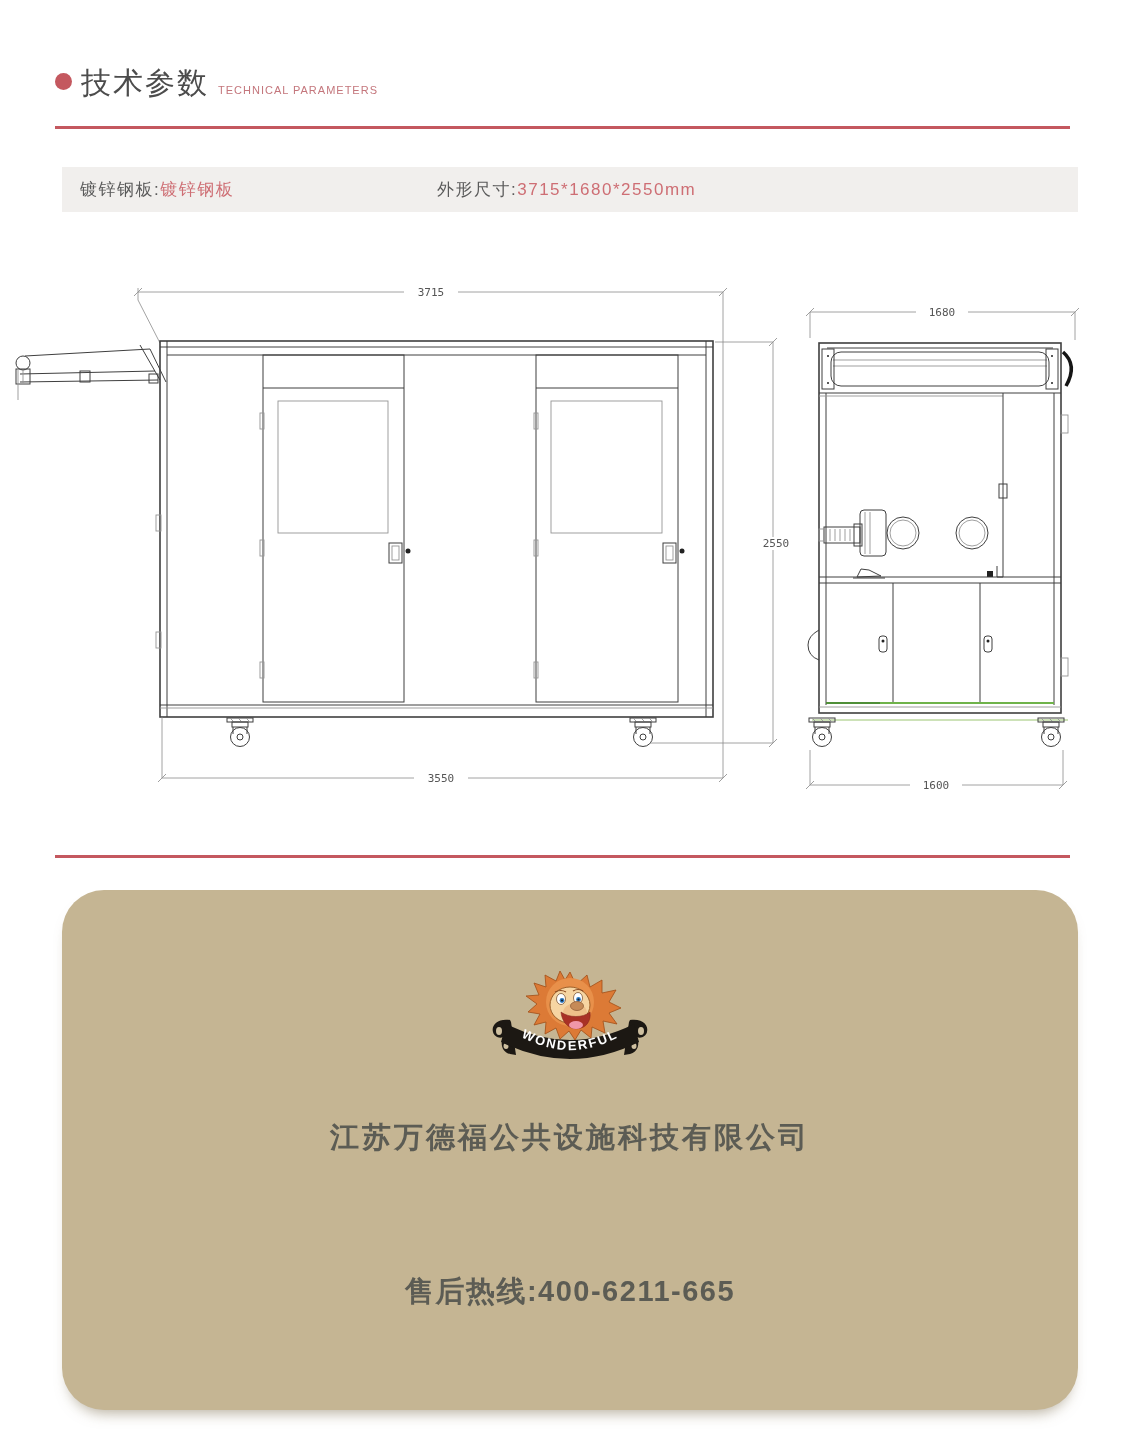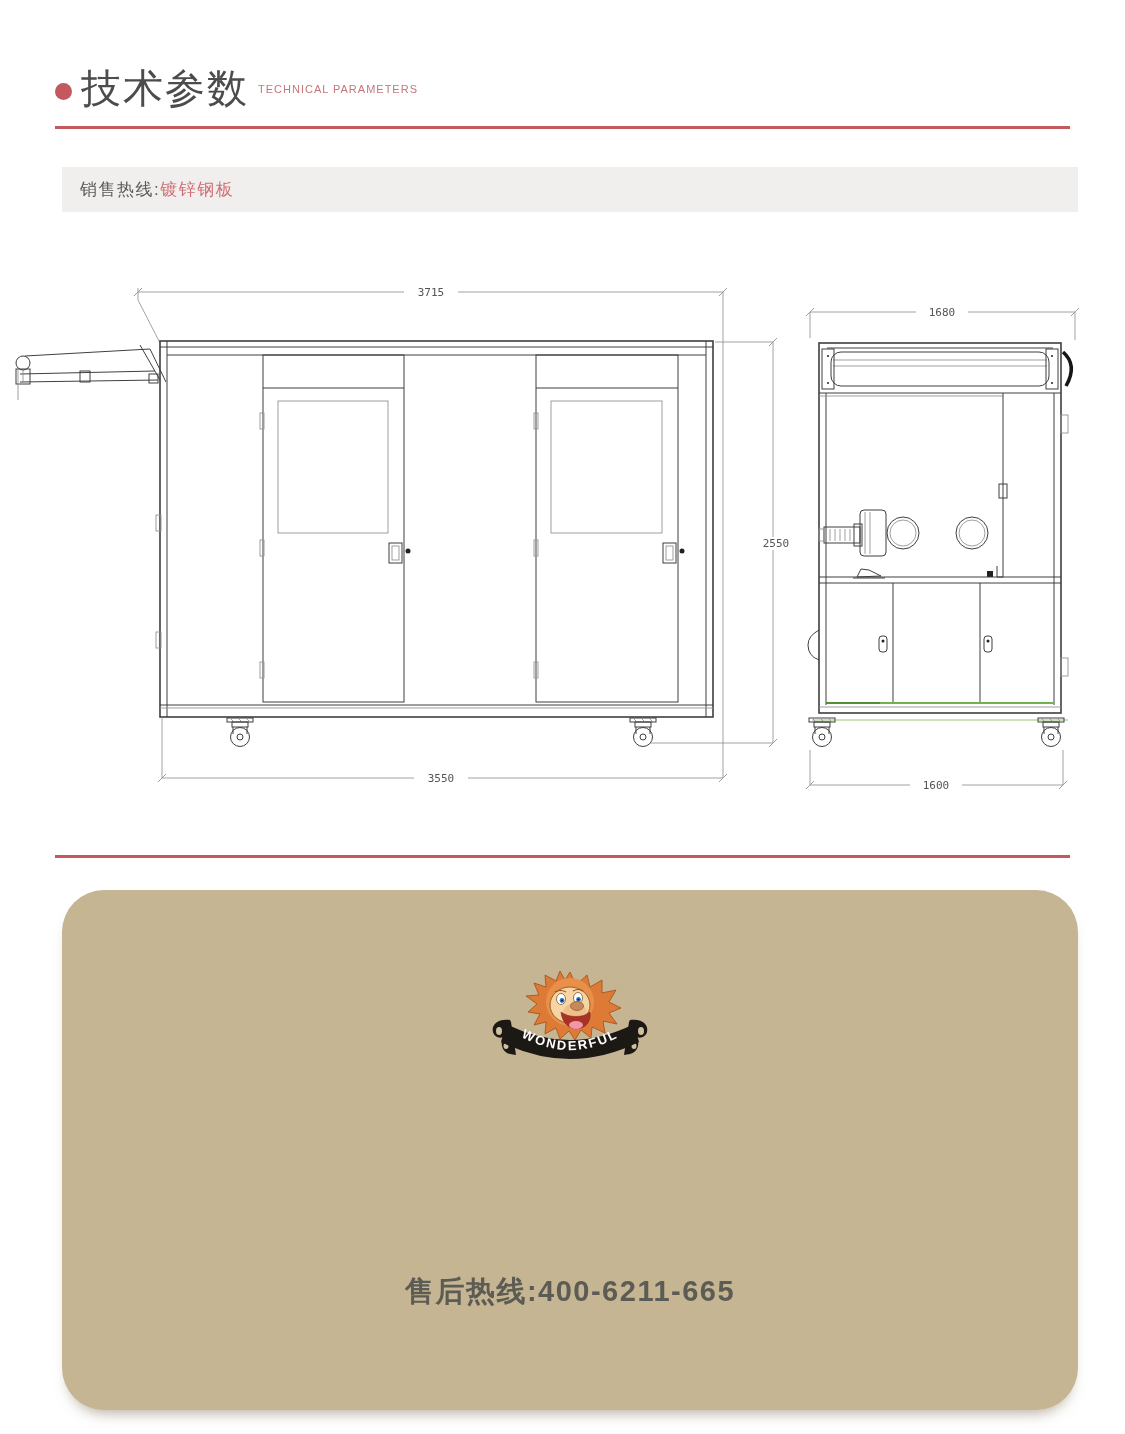--- a/index.html
+++ b/index.html
@@ -2,22 +2,22 @@
 <html><head>
 <meta charset="utf-8">
 <style>
   html,body{margin:0;padding:0;background:#fff;}
   .page{position:relative;width:1125px;height:1434px;background:#ffffff;overflow:hidden;
         font-family:"Liberation Sans",sans-serif;}
 
   
   .header{position:absolute;left:55px;top:68px;display:flex;align-items:flex-end;}
   .bullet{width:17px;height:17px;border-radius:50%;background:#c4585f;margin-bottom:8px;}
-  .title{font-size:40px;color:#4c4c4c;letter-spacing:2px;line-height:1;margin-left:9px;font-weight:400;}
-  .subtitle{font-size:11px;color:#c4767c;letter-spacing:1px;margin-left:9px;margin-bottom:13px;font-weight:400;}
+  .title{font-size:30px;color:#4c4c4c;letter-spacing:2px;line-height:1;margin-left:9px;font-weight:400;}
+  .subtitle{font-size:11px;color:#c4767c;letter-spacing:1px;margin-left:9px;margin-bottom:2px;font-weight:400;}
   .rule{position:absolute;left:55px;width:1015px;height:3px;background:#c4585f;}
   .rule-top{top:126px;}
   .rule-bottom{top:855px;}
 
   
   .spec-bar{position:absolute;left:62px;top:167px;width:1016px;height:45px;background:#f1efed;
             font-size:17px;letter-spacing:1.5px;}
   .spec-group{position:absolute;top:0;height:45px;display:flex;align-items:center;}
   .spec-group.material{left:18px;}
   .spec-group.size{left:375px;}
@@ -52,22 +52,26 @@
 
   <div class="header">
     <span class="bullet"></span>
     <span class="title">技术参数</span>
     <span class="subtitle">TECHNICAL PARAMETERS</span>
   </div>
   <div class="rule rule-top"></div>
 
   <div class="spec-bar">
     <div class="spec-group material">
-      <span class="spec-label">销售热线:</span>
+      <span class="spec-label">镀锌钢板:</span>
       <span class="spec-value">镀锌钢板</span>
+    </div>
+    <div class="spec-group size">
+      <span class="spec-label">外形尺寸:</span>
+      <span class="spec-value">3715*1680*2550mm</span>
     </div>
   </div>
 
   <svg class="drawing-svg" viewBox="0 0 1125 1434">
     <defs>
       <g id="caster">
         <rect x="-13" y="0" width="26" height="4" class="ln" fill="#fff"></rect>
         <path class="ln2" d="M-10,0 L-6,4 M-2,0 L2,4 M6,0 L10,4"></path>
         <rect x="-8" y="4" width="16" height="5" class="ln" fill="#fff"></rect>
         <path class="ln" d="M-7,9 L-7,16 M7,9 L7,16"></path>
@@ -260,16 +264,17 @@
         <ellipse cx="87" cy="38" rx="6.5" ry="4.5" fill="#c58a57" stroke="#92603a" stroke-width="0.8"></ellipse>
         <path d="M 71 44 C 72 56 81 63 91 60 C 98 58 101 51 100 44 C 93 50 79 50 71 44 Z" fill="#a93126" stroke="#7e2018" stroke-width="0.5"></path>
         <ellipse cx="86" cy="57" rx="7" ry="4" fill="#f097a8"></ellipse>
       </g>
 
       <text class="ribbon-text" text-anchor="middle">
         <textPath href="#ribbonTextPath" startOffset="50%">WONDERFUL</textPath>
       </text>
     </svg>
 
+    <div class="footer-line company">江苏万德福公共设施科技有限公司</div>
     <div class="footer-line hotline-service">售后热线:400-6211-665</div>
   </div>
 
 </div>
 
 </body></html>

